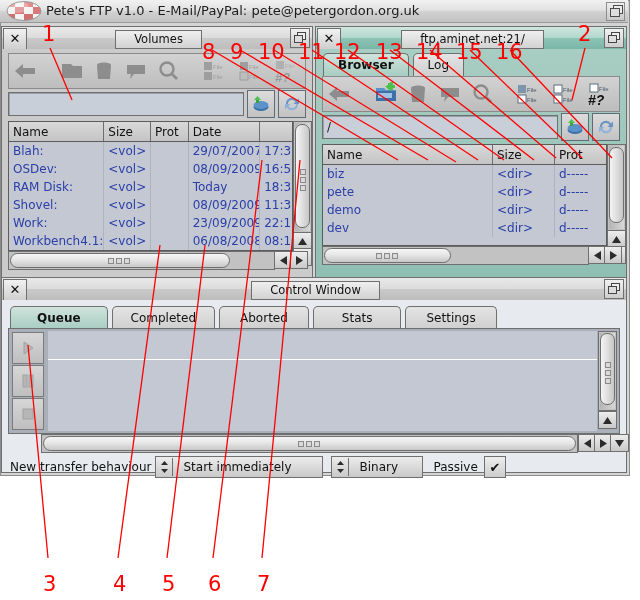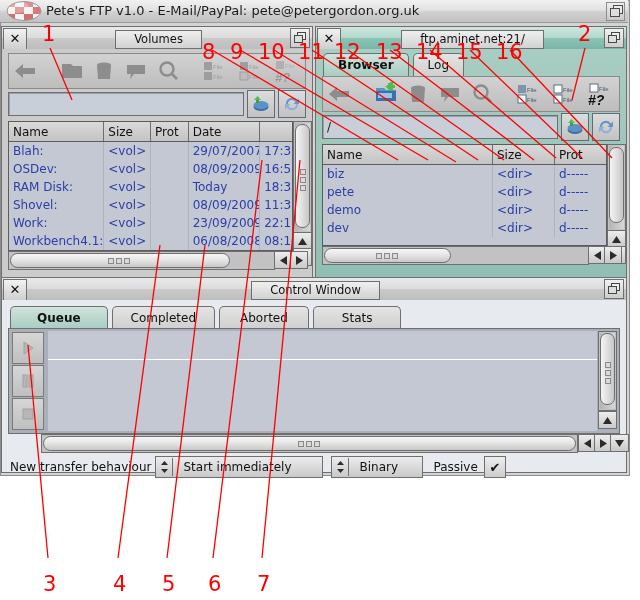--- a/index.html
+++ b/index.html
@@ -511,20 +511,21 @@
         <div class="depthbtn"></div>
       </div>
 
       <div class="win-body" style="background:#e7eaee;">
 
         <div class="tabstrip" style="left:8px;top:4px;">
           <div class="tab tab-on" style="padding:0 26px;">Queue</div>
           <div class="tab tab-off" style="padding:0 18px;">Completed</div>
           <div class="tab tab-off" style="padding:0 20px;">Aborted</div>
           <div class="tab tab-off" style="padding:0 28px;margin-top:18px;">Stats</div>
+          <div class="tab tab-off" style="padding:0 20px;">Settings</div>
         </div>
 
         <div style="position:absolute;left:6px;top:28px;right:6px;height:104px;
                     border:1px solid #6f6f6f;background:#aab0ba;">
 
           <div class="qbtn" style="left:3px;top:3px;">
             <svg width="14" height="14" viewBox="0 0 14 14">
                 <path d="M3 1 L12 7 L3 13 Z" fill="#b6b6b6" stroke="#a2a2a2"></path>
               </svg>
           </div>

